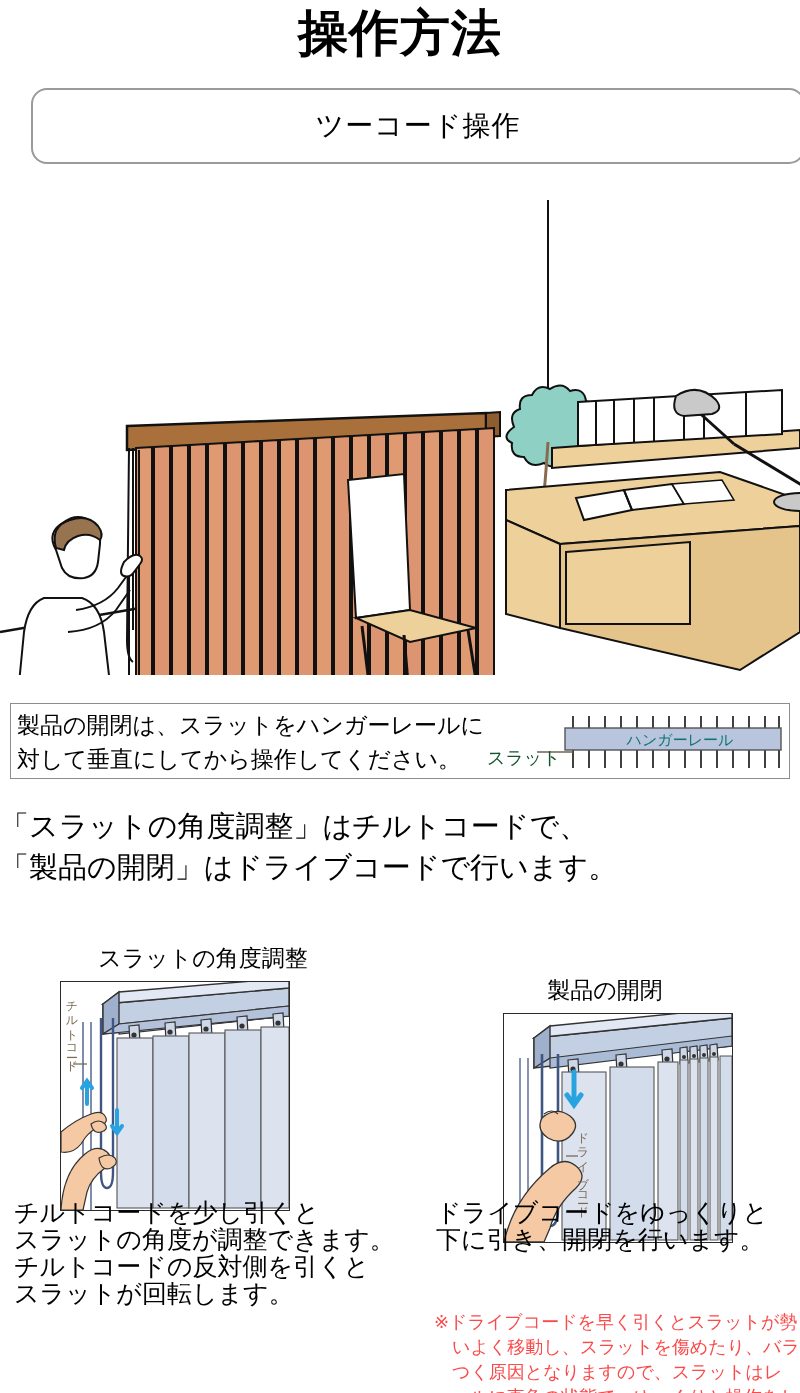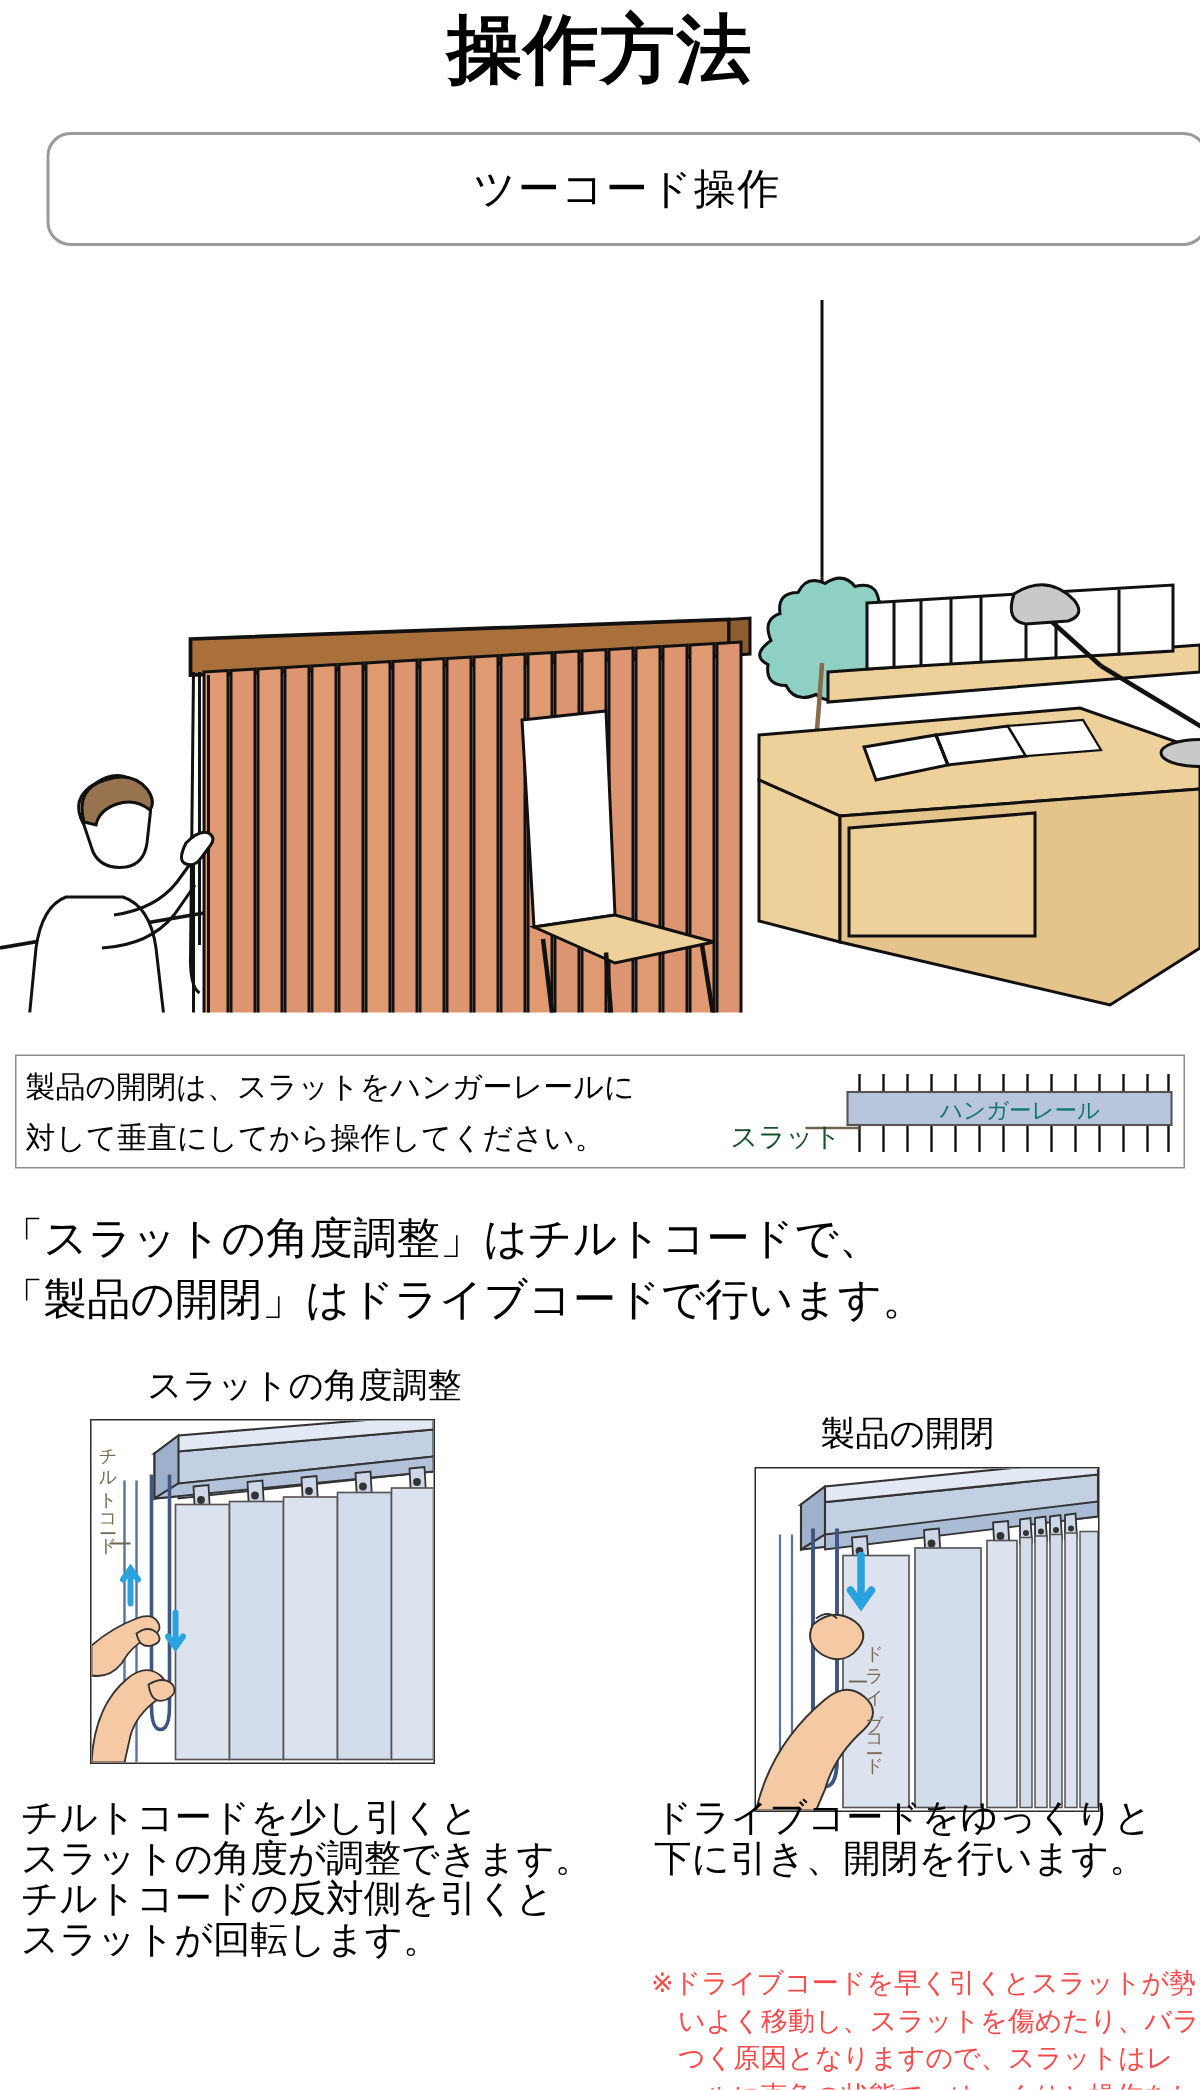--- a/index.html
+++ b/index.html
@@ -45,21 +45,21 @@
   .notice-box {
     position: absolute;
     top: 703px; left: 10px;
     width: 780px; height: 76px;
     border: 1px solid #8d8d8d;
     background: #fff;
   }
   .notice-text {
     position: absolute;
     top: 4px; left: 6px;
-    font-size: 20px; line-height: 34px;
+    font-size: 23px; line-height: 34px;
     white-space: pre-line;
   }
   .rail-diagram { position: absolute; top: 2px; right: 4px; width: 300px; height: 70px; }
   .slat-caption {
     position: absolute;
     left: 2px; top: 40px;
     font-size: 18px; color: #14532d;
   }
   .rail-label {
     position: absolute;
@@ -71,21 +71,21 @@
   
   .lead {
     position: absolute;
     top: 806px; left: 0; width: 800px;
     text-align: left;
     font-size: 29px; line-height: 41px;
     white-space: pre-line;
   }
 
   
-  .col { position: absolute; top: 908px; }
+  .col { position: absolute; top: 943px; }
   .col.left { left: 0; width: 400px; }
   .col.right { left: 400px; width: 400px; margin-top: 32px; }
 
   .col-heading {
     text-align: center;
     font-size: 23px;
     line-height: 30px;
     height: 38px;
   }
   .col.left .col-heading { padding-left: 6px; }

